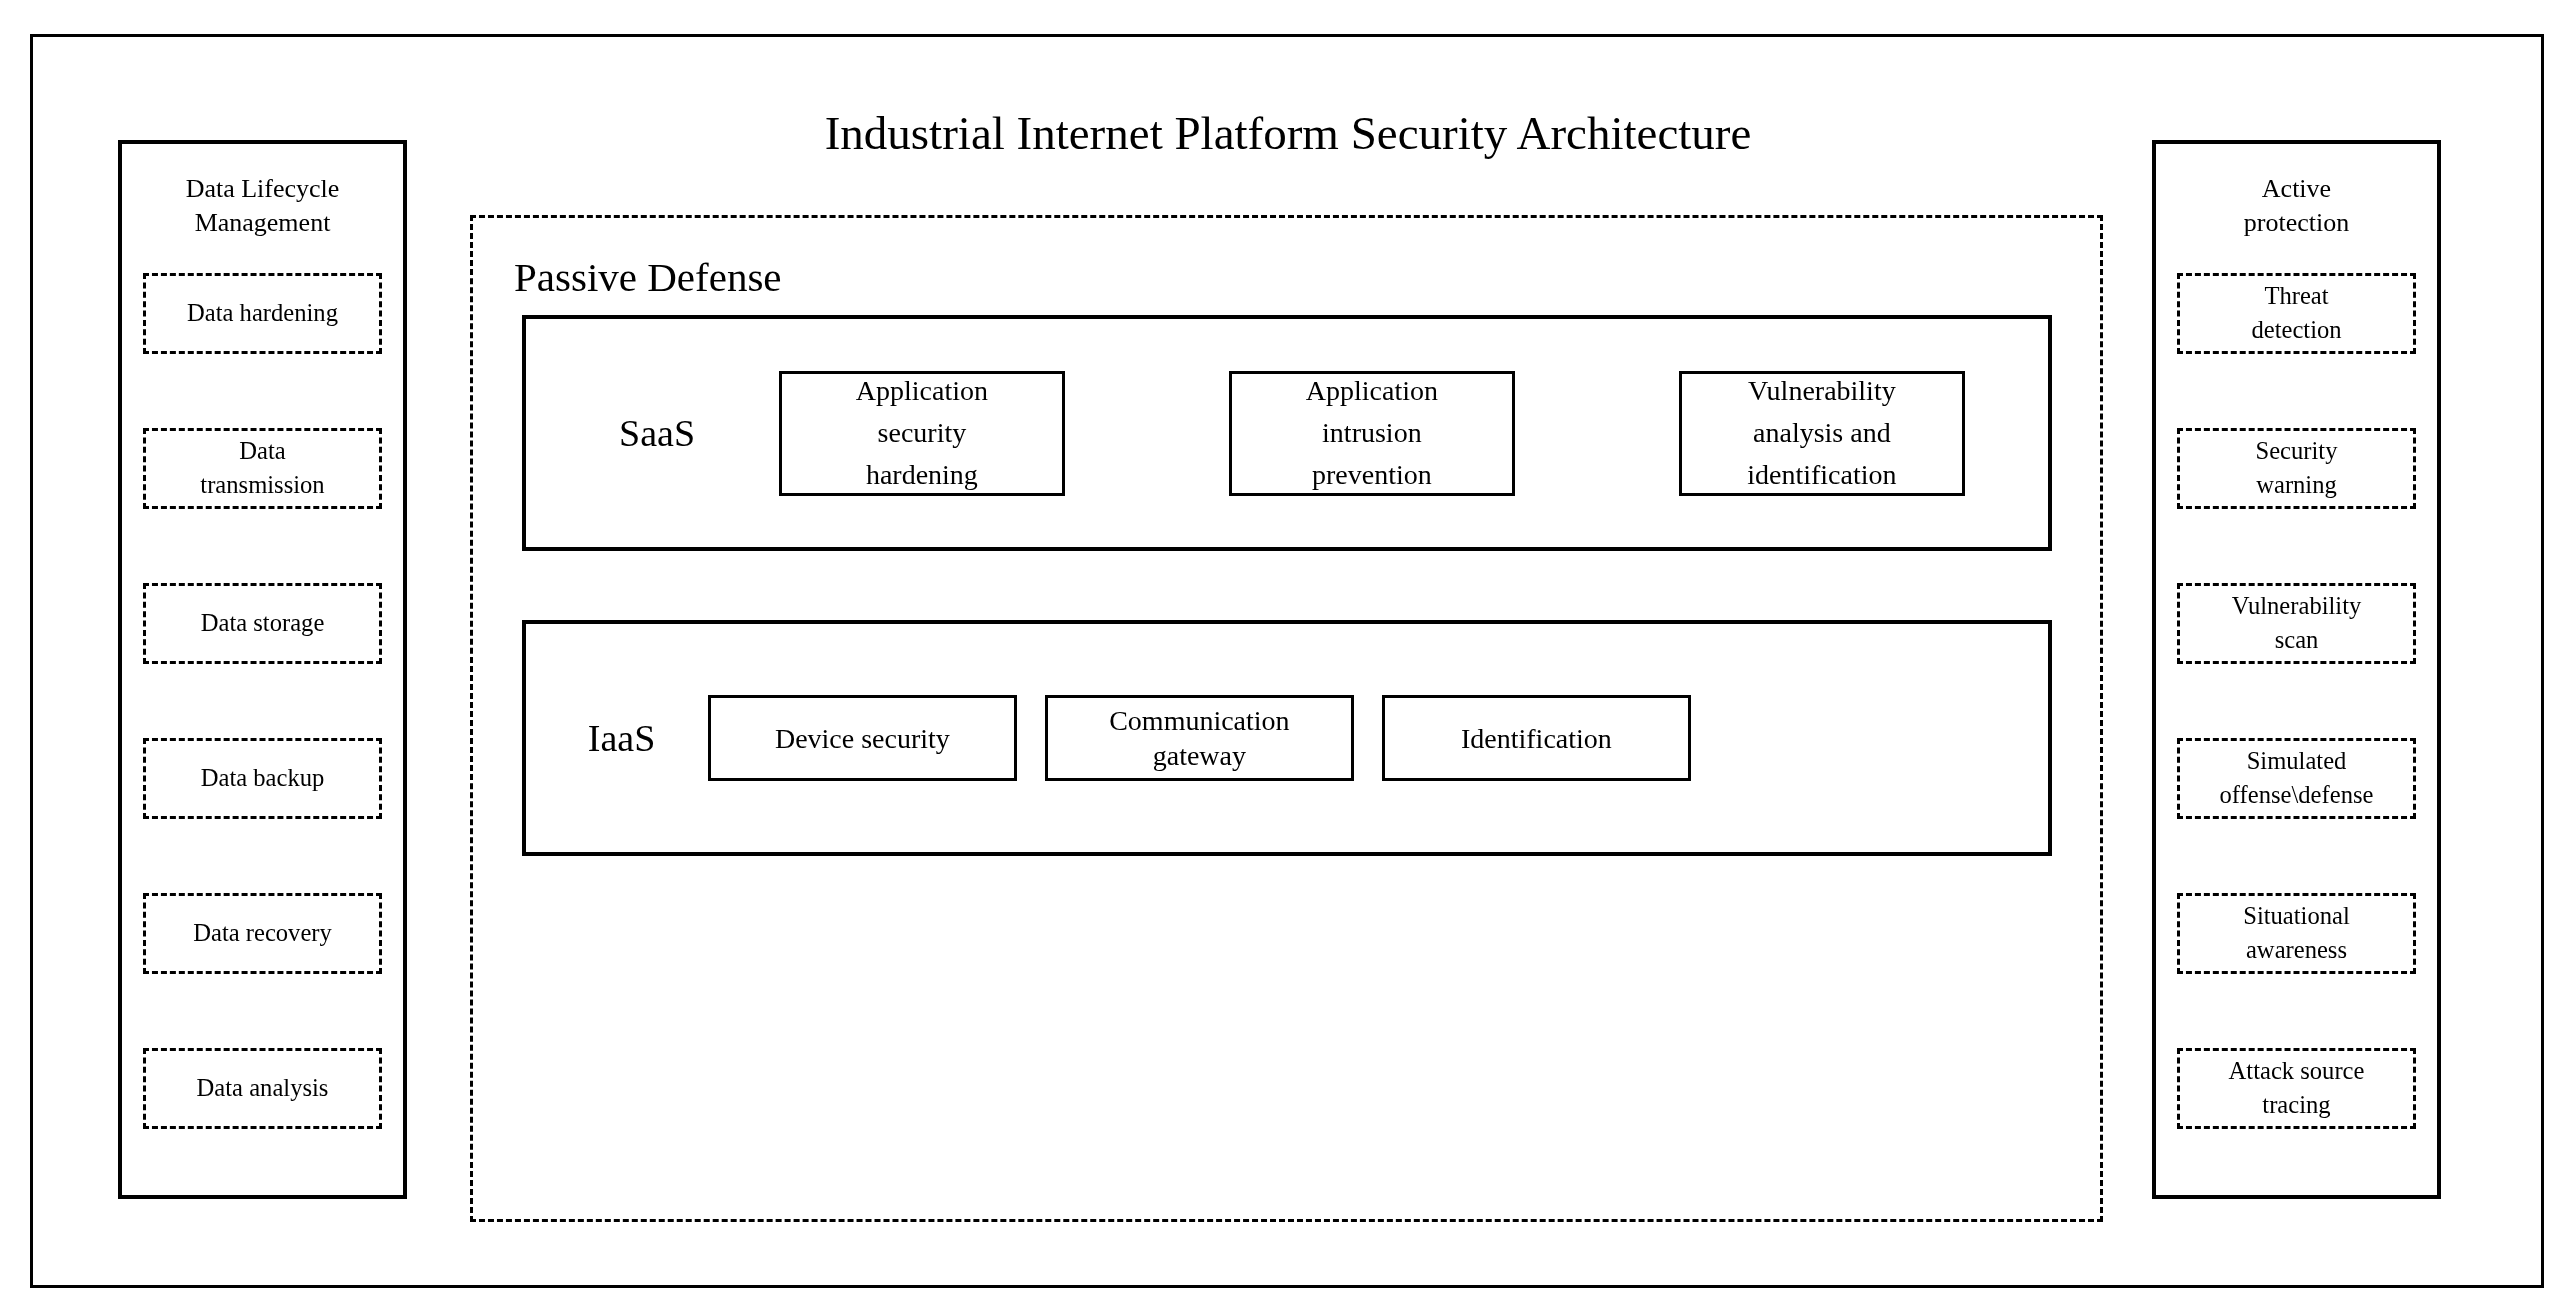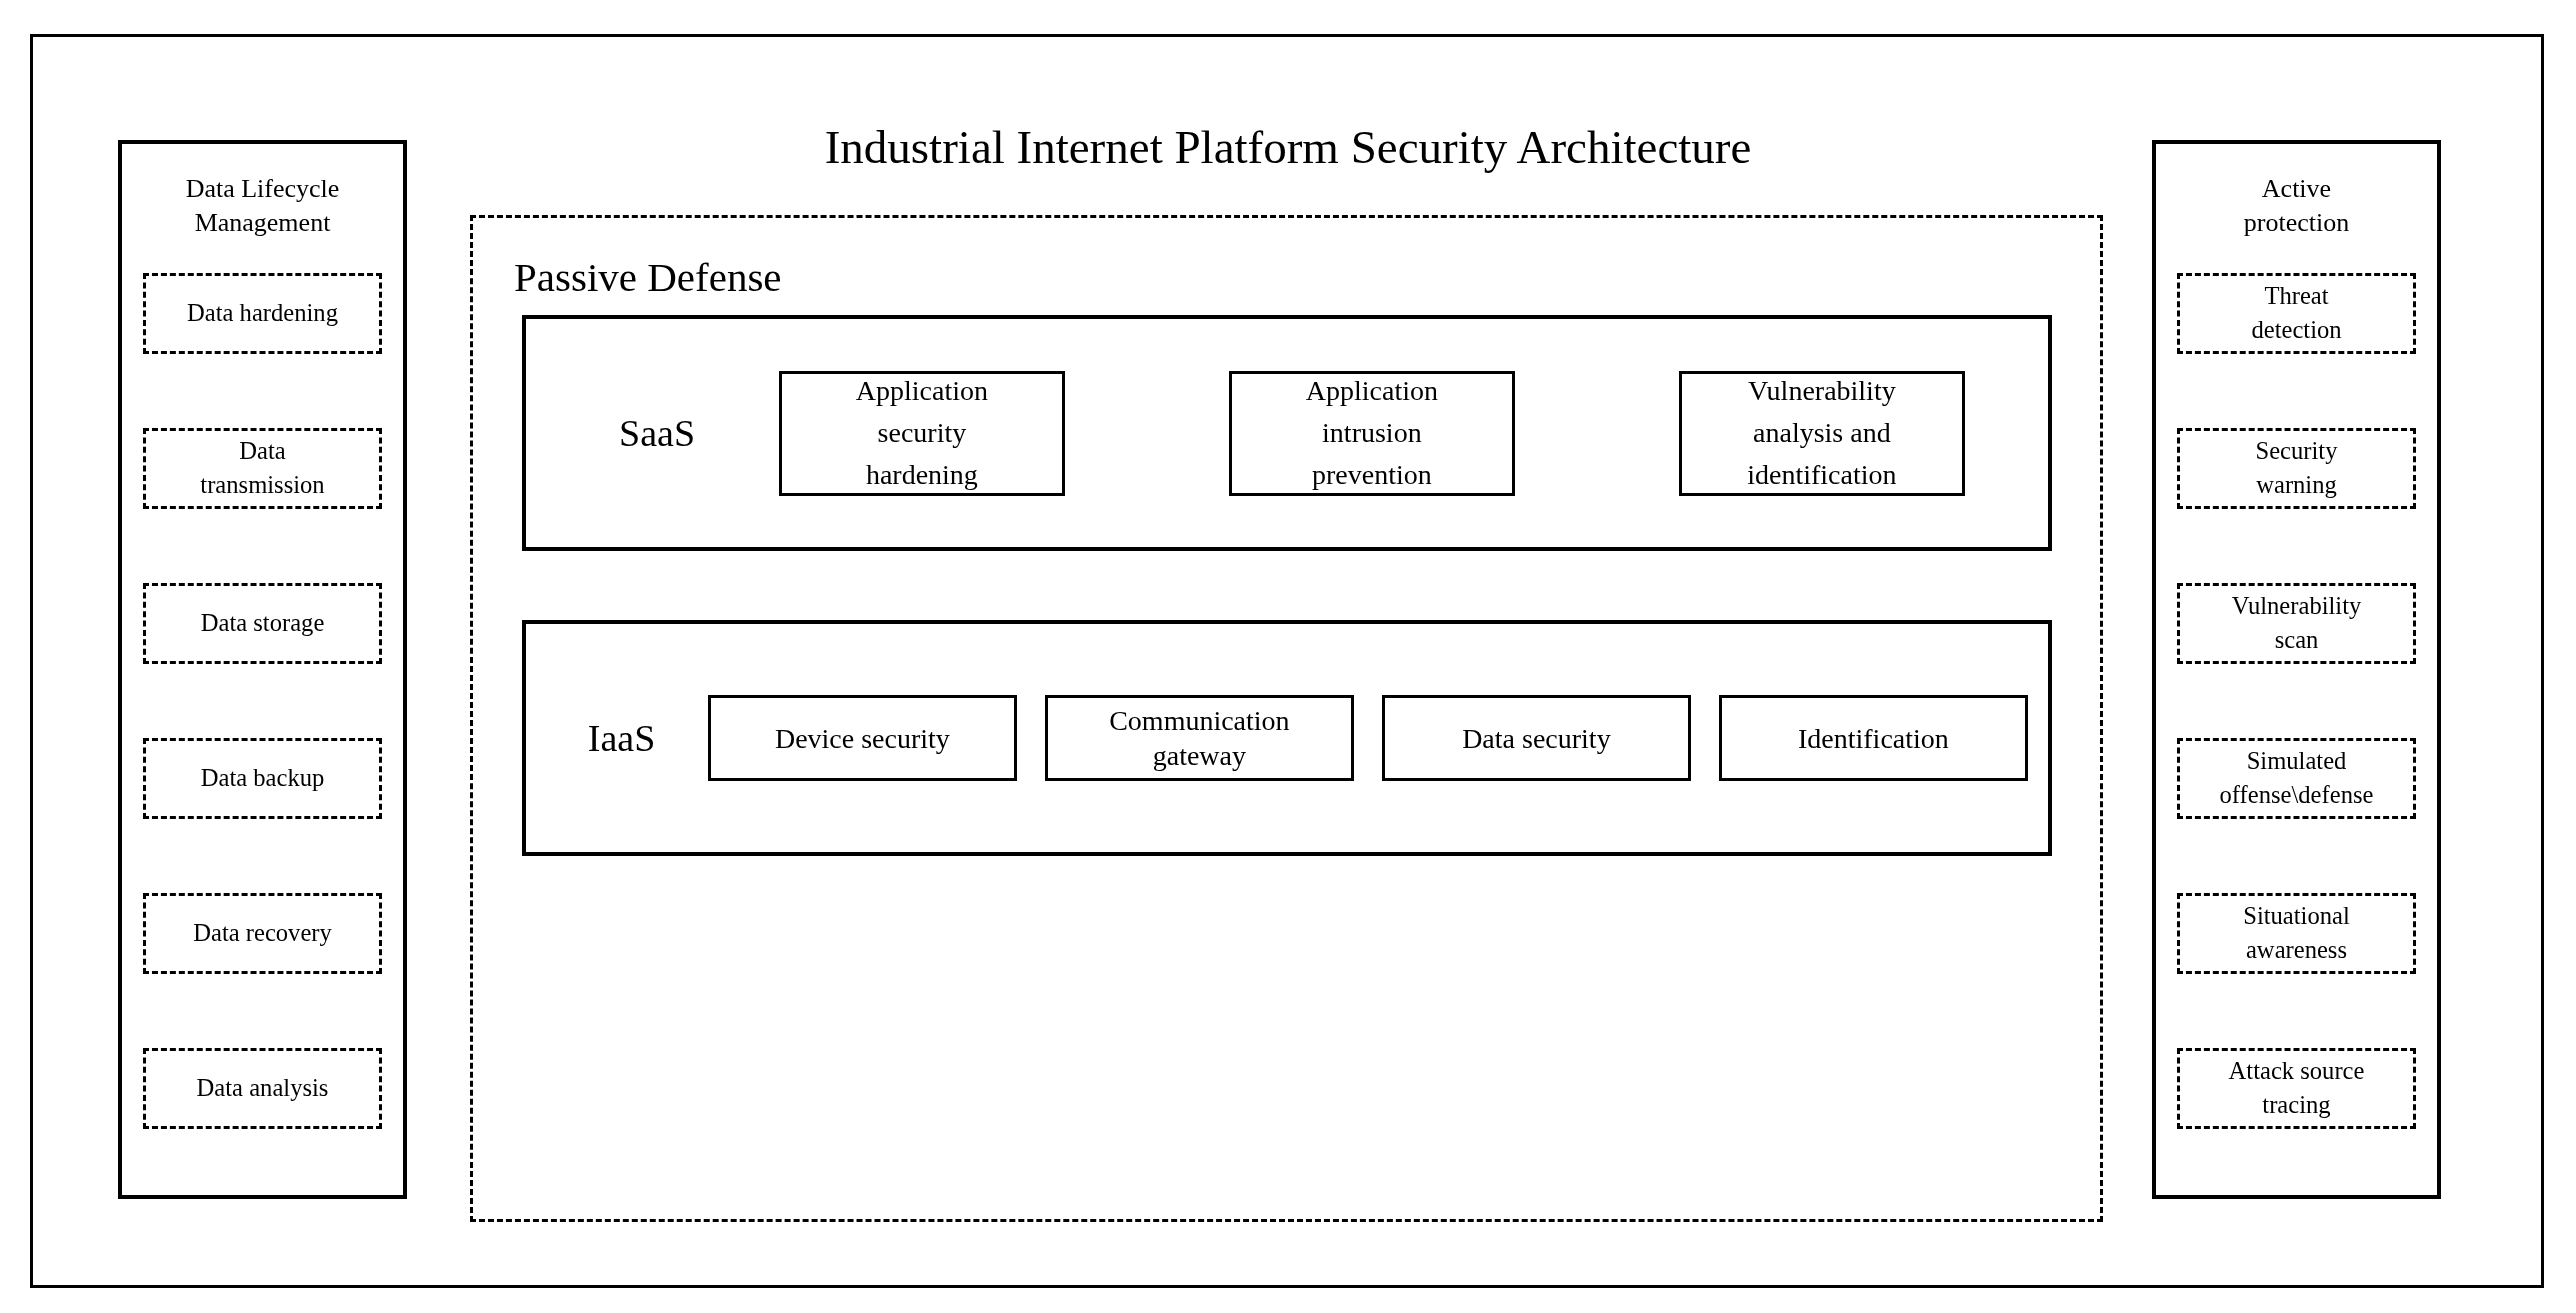--- a/index.html
+++ b/index.html
@@ -14,21 +14,21 @@
   }
   .outer {
     position: absolute;
     left: 29.6px; top: 34px;
     width: 2514px; height: 1254px;
     border: 3.7px solid #000;
     box-sizing: border-box;
   }
   .title {
     position: absolute;
-    top: 120px; left: 0;
+    top: 106px; left: 0;
     width: 100%;
     text-align: center;
     font-size: 47px;
     line-height: 1.15;
     white-space: nowrap;
   }
   
   .side-panel {
     position: absolute;
     top: 140px;
@@ -157,21 +157,20 @@
         </div>
       </div>
 
 
       <div class="tier-row iaas">
         <div class="tier-label">IaaS</div>
         <div class="row-boxes">
           <div class="inner-box">Device security</div>
           <div class="inner-box">Communication
 gateway</div>
-          <div class="inner-box">Data security</div>
           <div class="inner-box">Identification</div>
         </div>
       </div>
 
     </div>
   </section>
 
   <aside class="side-panel right">
     <div class="panel-header">Active
 protection</div>

